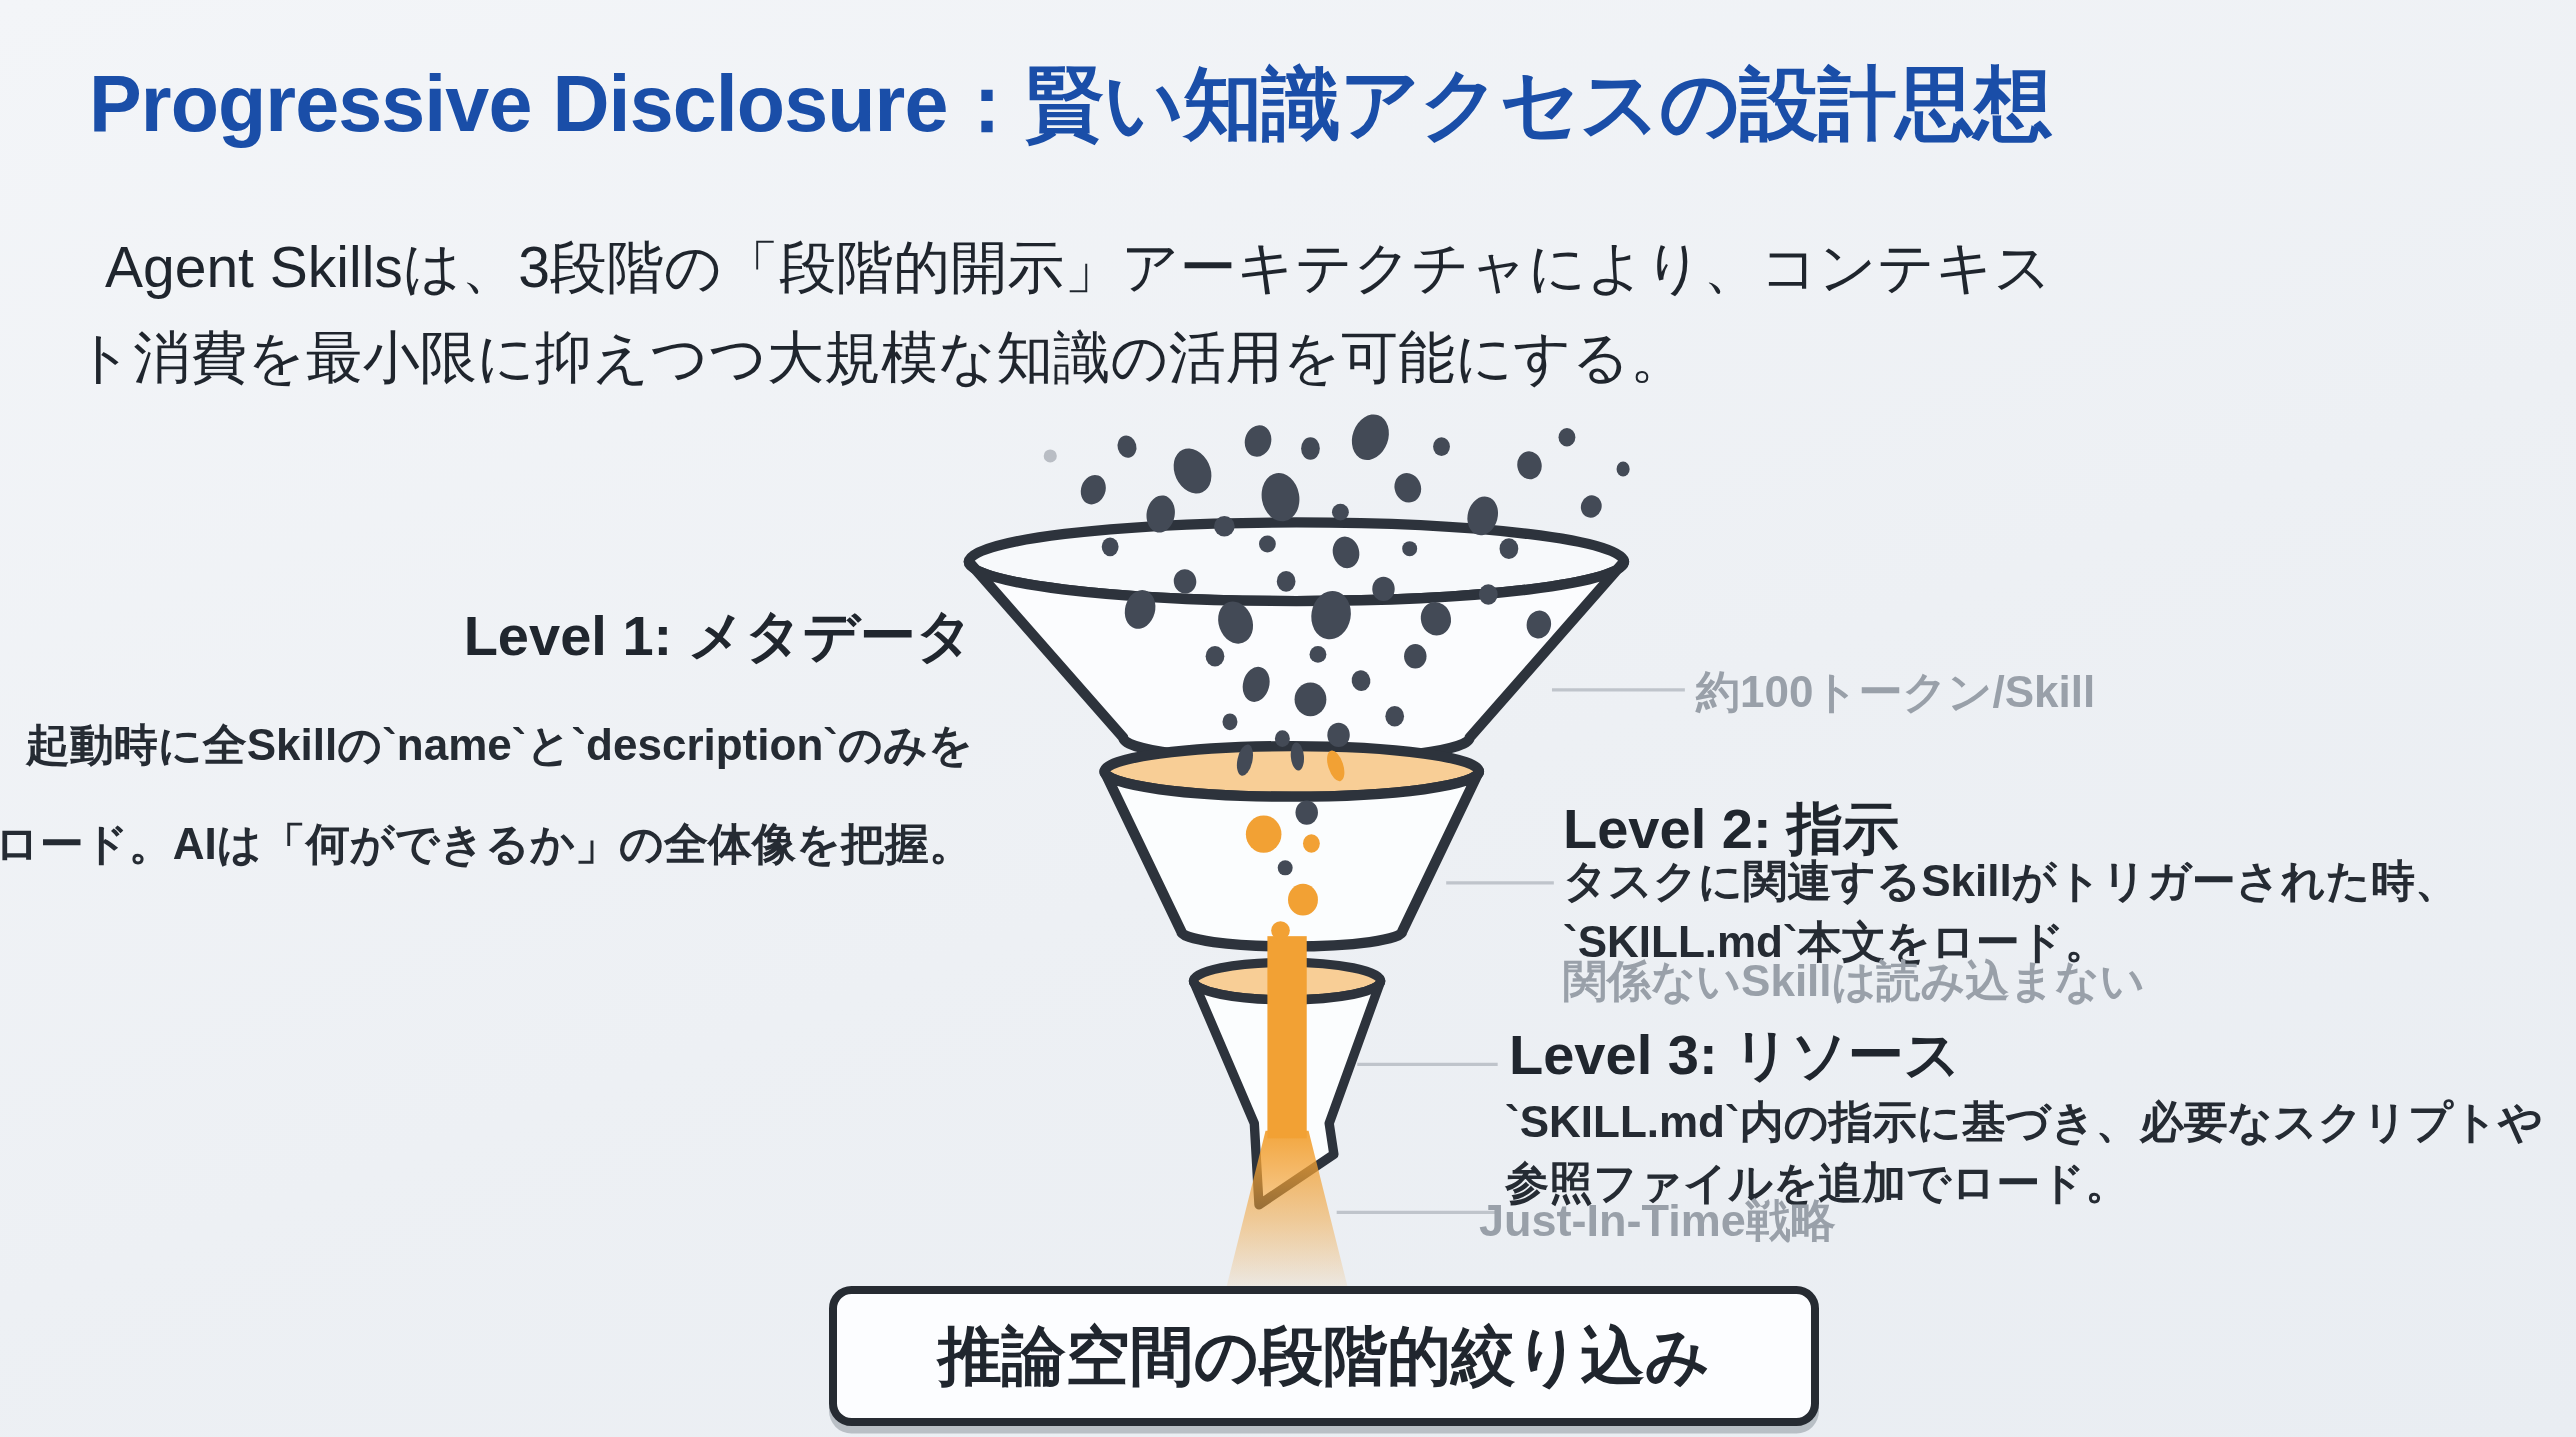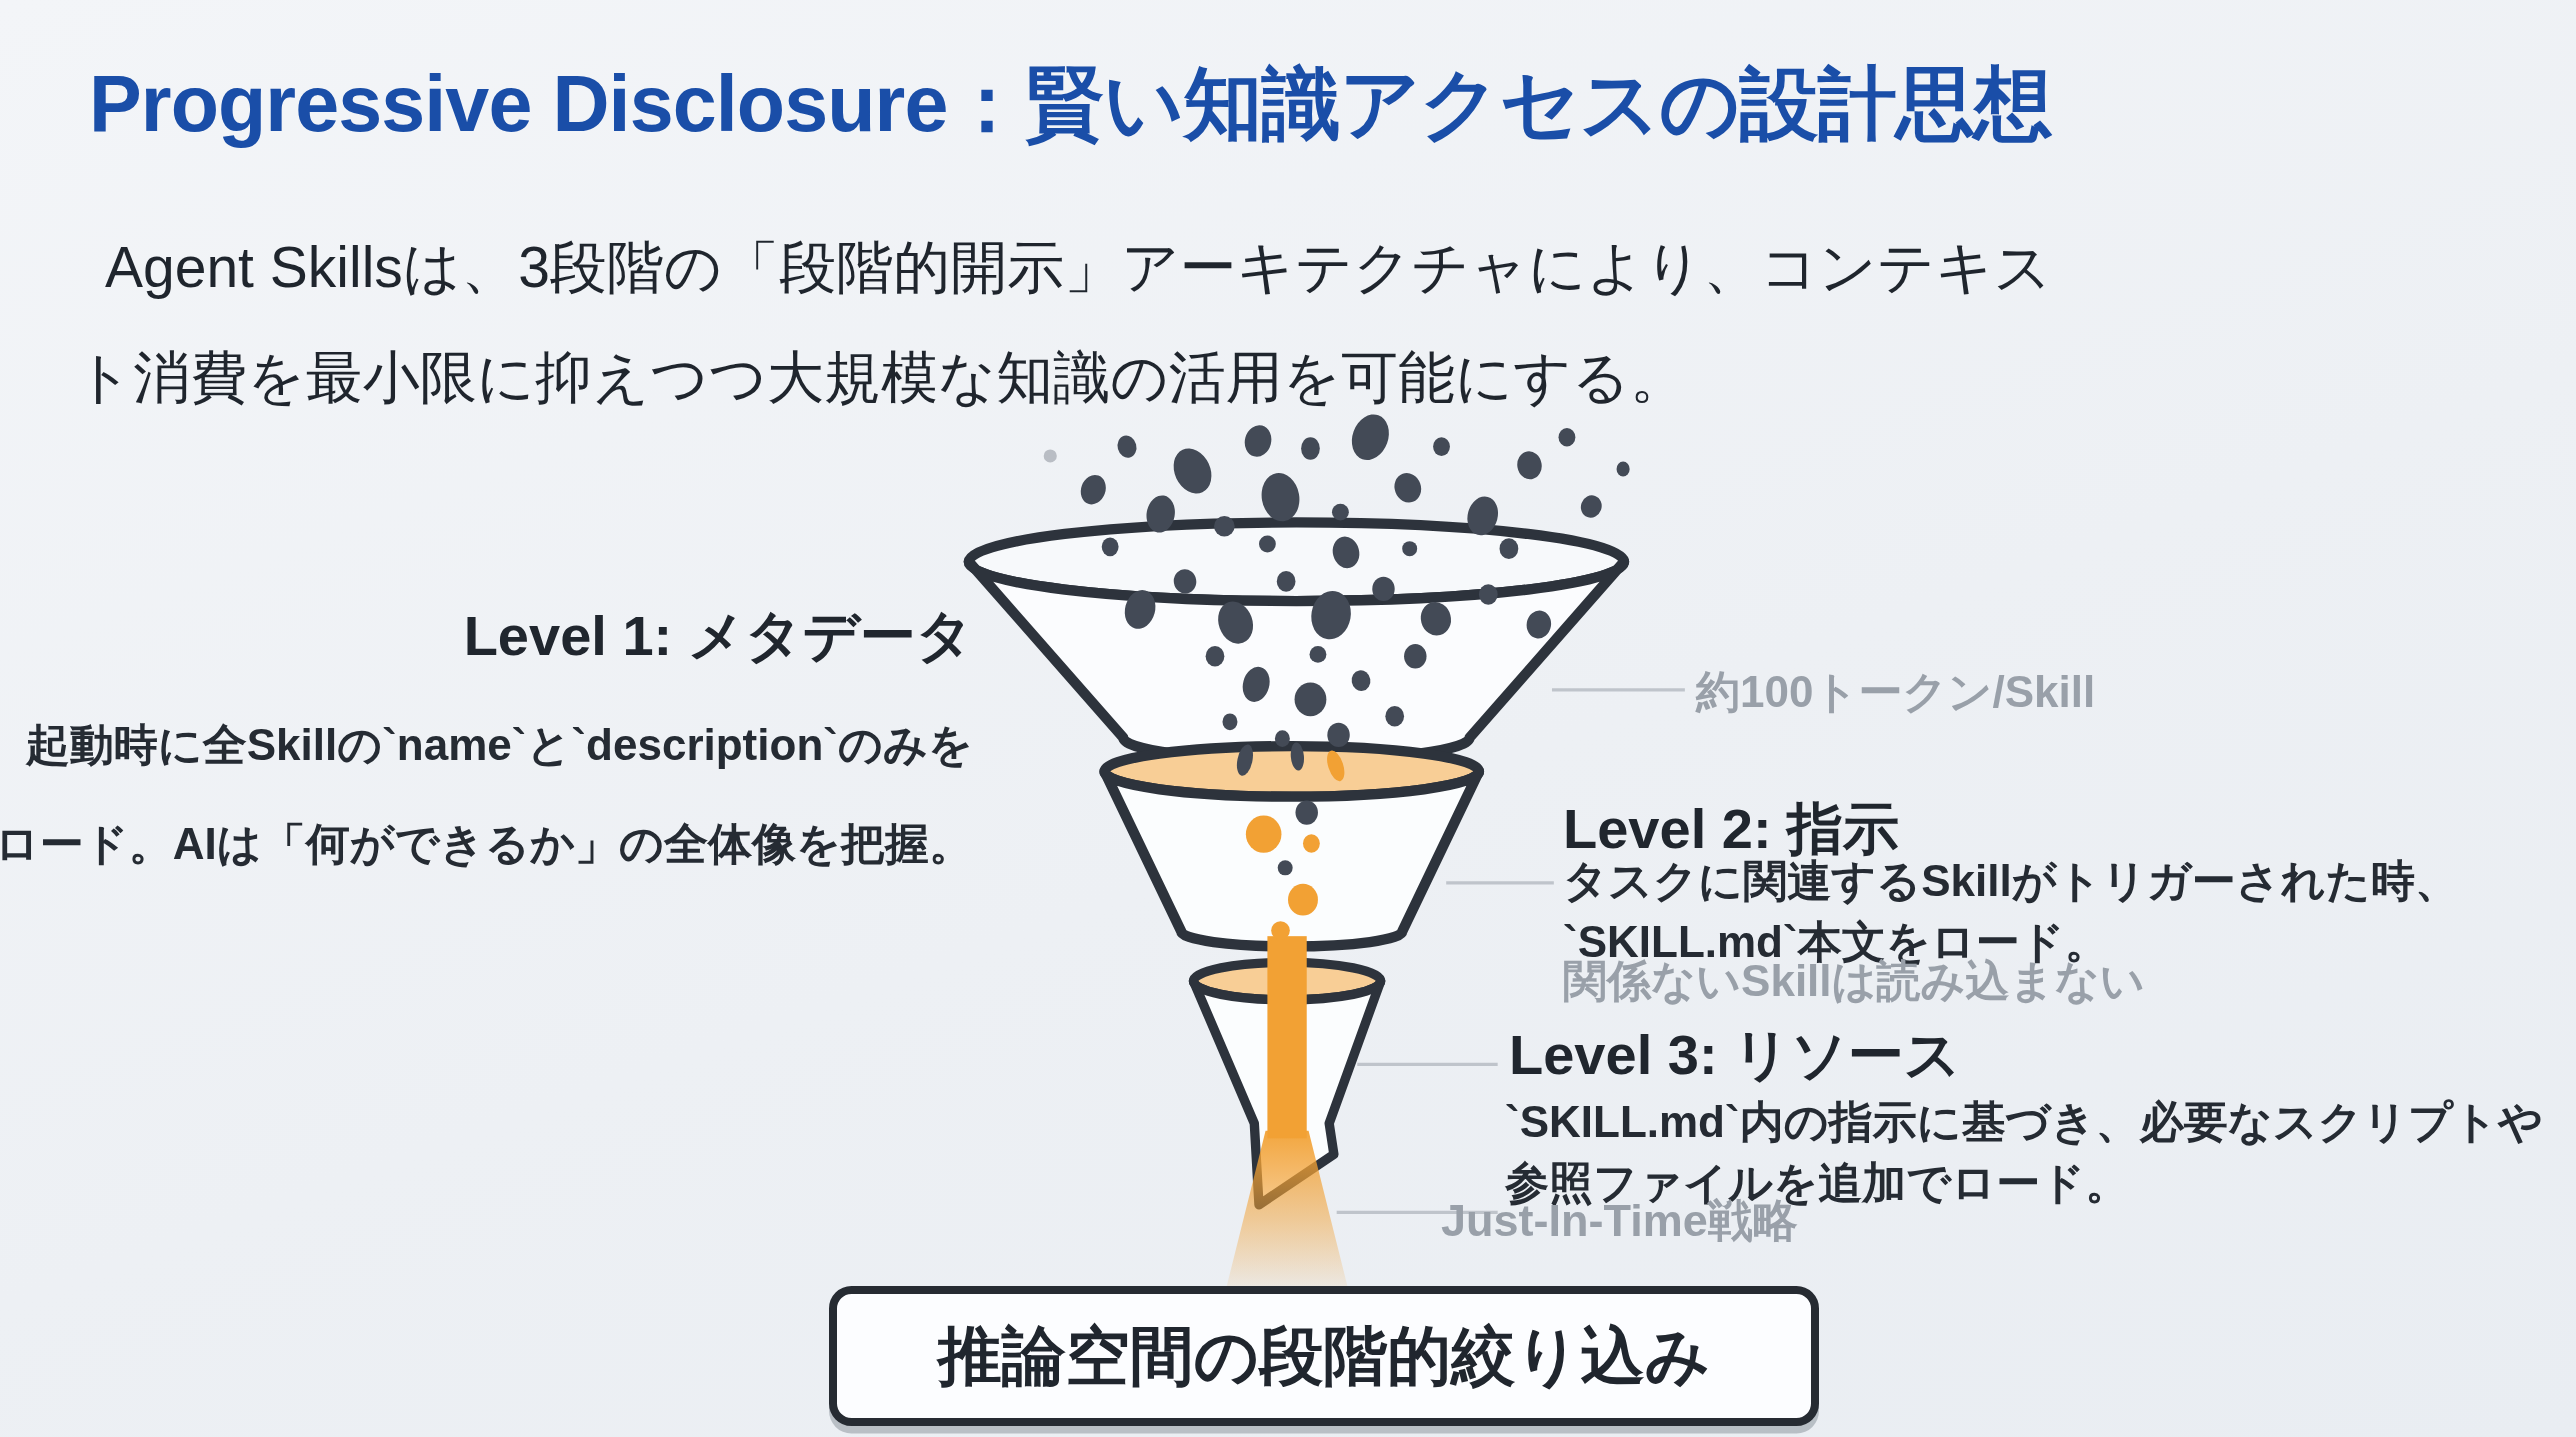--- a/index.html
+++ b/index.html
@@ -15,40 +15,40 @@
   .abs{position:absolute;}
   .page-title{
     left:89px;top:52px;
     font-size:79px;font-weight:800;color:#1a4ea8;
     letter-spacing:-0.9px;white-space:nowrap;
   }
   .subtitle-line{
     font-size:57px;font-weight:400;color:#1f252d;white-space:nowrap;
   }
   .sub1{left:105px;top:230px;}
-  .sub2{left:75px;top:340px;}
+  .sub2{left:75px;top:320px;}
   svg.diagram{position:absolute;left:0;top:0;width:2576px;height:1438px;}
   .lvl-heading{
     font-size:56px;font-weight:800;color:#20262e;white-space:nowrap;
   }
   .lvl-body{
     font-size:44px;font-weight:600;color:#252b33;white-space:nowrap;
   }
   .lvl-note{
     font-size:44px;font-weight:600;color:#99a0a9;white-space:nowrap;
   }
   .l1-head{right:1603px;top:599px;text-align:left;}
   .l1-body{right:1603px;top:695px;text-align:right;line-height:99px;}
   .annot-1{left:1696px;top:663px;font-size:44px;font-weight:600;color:#99a0a9;white-space:nowrap;}
   .l2-head{left:1563px;top:792px;}
   .l2-body{left:1563px;top:850px;line-height:61px;}
   .l2-note{left:1563px;top:952px;}
   .l3-head{left:1509px;top:1018px;}
   .l3-body{left:1505px;top:1091px;line-height:61px;}
-  .annot-jit{left:1441px;top:1191px;font-size:45px;font-weight:600;color:#99a0a9;white-space:nowrap;}
+  .annot-jit{left:1479px;top:1191px;font-size:45px;font-weight:600;color:#99a0a9;white-space:nowrap;}
   .footer-box{
     left:809px;top:1286px;width:990px;height:140px;
     box-sizing:border-box;border:8.4px solid #262b32;border-radius:22.5px;
     background:#fcfdff;
     box-shadow:0 7.5px 0 rgba(125,132,142,.45);
     display:flex;align-items:center;justify-content:center;margin-left:20px;
   }
   .footer-label{
     font-size:64px;font-weight:800;color:#20262e;white-space:nowrap;
   }

